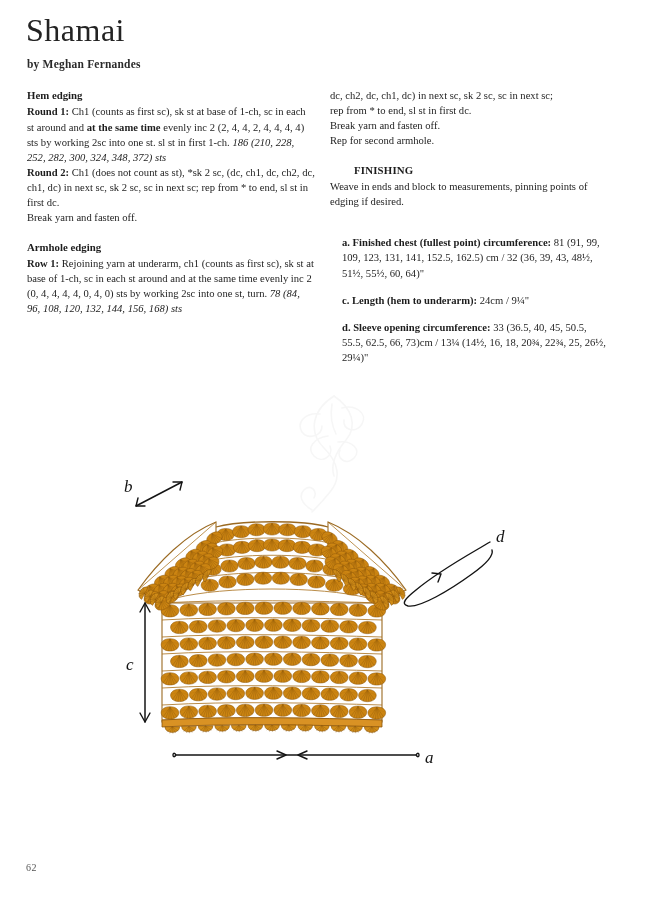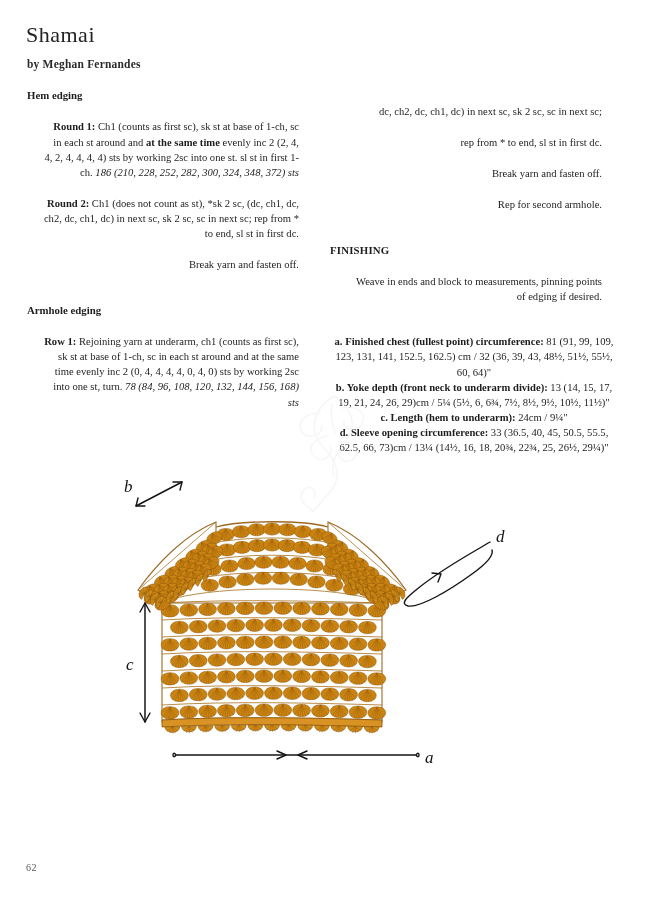--- a/index.html
+++ b/index.html
@@ -13,23 +13,23 @@
     position: relative;
     overflow: hidden;
     font-family: "Liberation Serif", serif;
     color: #1b1b1b;
   }
 
   
   #page-title {
     position: absolute;
     left: 26px;
-    top: 22px;
+    top: 12px;
     font-family: "Liberation Serif", serif;
-    font-size: 22px;
+    font-size: 32px;
     letter-spacing: 0.5px;
     color: #232323;
     font-weight: 400;
   }
   #byline {
     position: absolute;
     left: 27px;
     top: 58px;
     font-size: 11.5px;
     font-weight: bold;
@@ -49,33 +49,34 @@
   #col-left  { left: 27px; font-family: Liberation Serif, serif; }
   #col-right { left: 330px; }
 
   .sec-head {
     font-weight: bold;
     margin: 0 0 1px 0;
     font-size: 10.8px;
   }
   .sec-head.caps {
     letter-spacing: 0.2px;
+    margin-left: 24px;
   }
   .para {
-    margin: 16px;
-    text-align: right;
+    margin: 0;
+    text-align: left;
   }
   .spacer { height: 14px; }
 
   b, .b { font-weight: bold; }
   i, .i { font-style: italic; }
 
   
   .meas { margin: 0; }
-  .meas-line { margin: 0; text-align: center; }
+  .meas-line { margin: 12px; }
 
   
   #illustration {
     position: absolute;
     left: 120px;
     top: 470px;
     width: 420px;
     height: 330px;
   }
   #illustration svg { display: block; }
@@ -135,21 +136,20 @@
 
   <div class="spacer"></div>
 
   <div class="sec-head caps">FINISHING</div>
   <p class="para">Weave in ends and block to measurements, pinning points of edging if desired.</p>
 
   <div class="spacer"></div>
 
   <div class="meas">
     <p class="meas-line"><b>a.</b><b> Finished chest (fullest point) circumference:</b><span> 81 (91, 99, 109, 123, 131, 141, 152.5, 162.5) cm / 32 (36, 39, 43, 48½, 51½, 55½, 60, 64)"</span></p>
-    <p class="meas-line"><b>b.</b><b> Yoke depth (front neck to underarm divide):</b><span> 13 (14, 15, 17, 19, 21, 24, 26, 29)cm / 5¼ (5½, 6, 6¾, 7½, 8½, 9½, 10½, 11½)"</span></p>
     <p class="meas-line"><b>c.</b><b> Length (hem to underarm):</b><span> 24cm / 9¼"</span></p>
     <p class="meas-line"><b>d.</b><b> Sleeve opening circumference:</b><span> 33 (36.5, 40, 45, 50.5, 55.5, 62.5, 66, 73)cm / 13¼ (14½, 16, 18, 20¾, 22¾, 25, 26½, 29¼)"</span></p>
   </div>
 
 </div>
 
 <div id="watermark">
   <svg viewBox="0 0 120 125" width="120" height="125" xmlns="http://www.w3.org/2000/svg">
     <g fill="none" stroke="#e2e2e2" stroke-width="1.6" stroke-linecap="round">
       <path d="M62 4 C40 18, 36 40, 52 56 C66 70, 70 86, 58 100 C50 110, 44 116, 40 120"></path>

